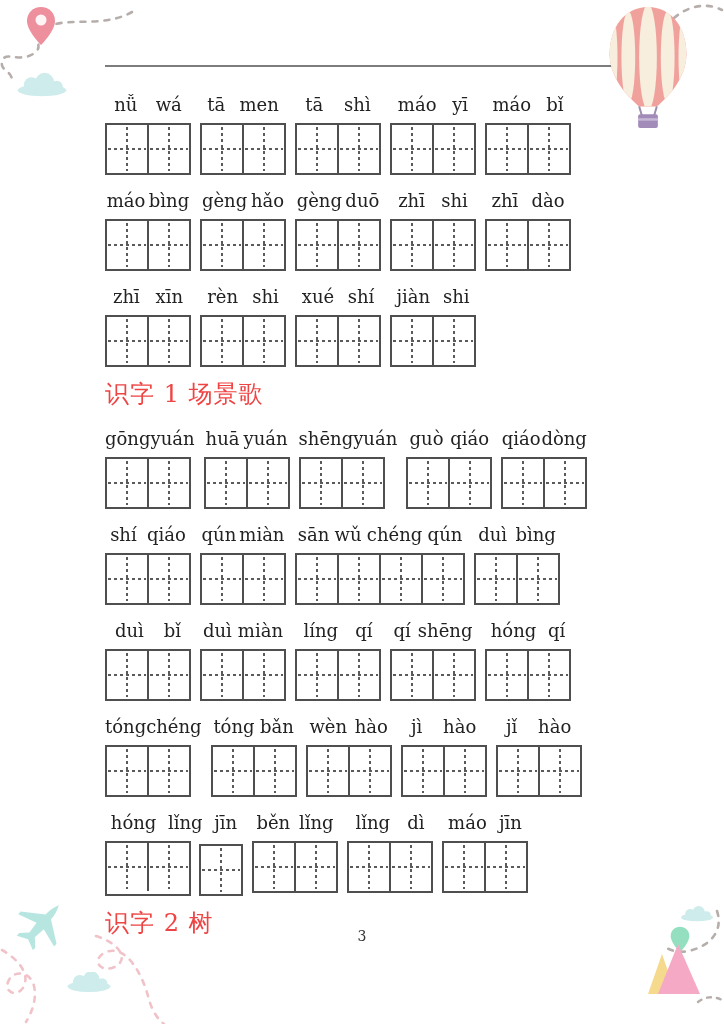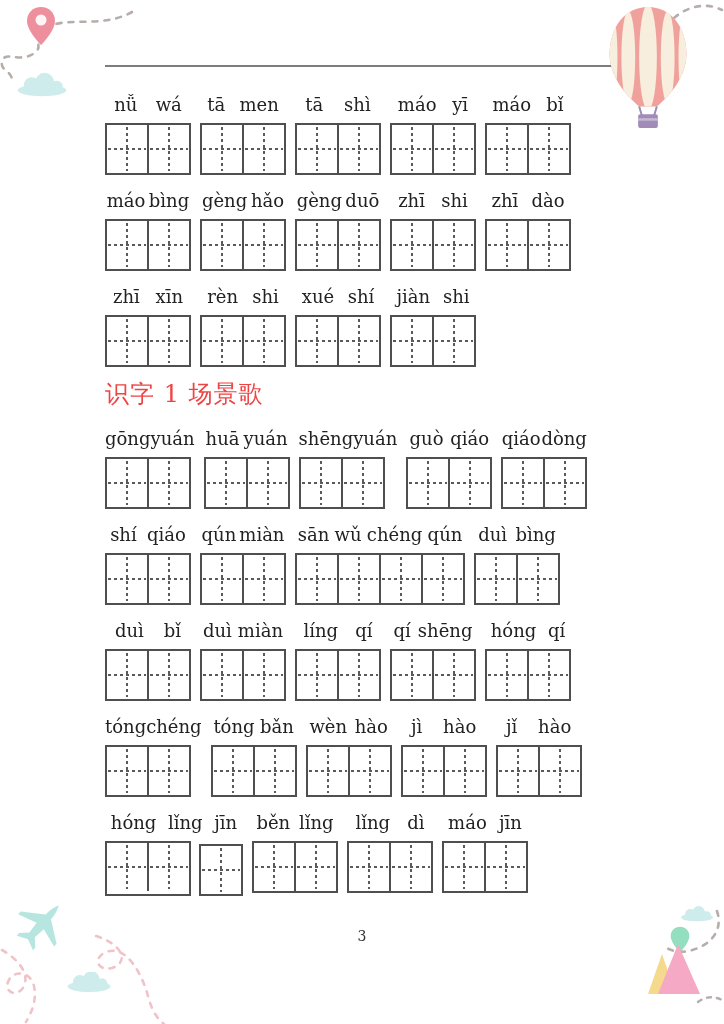--- a/index.html
+++ b/index.html
@@ -583,16 +583,17 @@
             <span class="syllable">jīn</span>
           </div>
           <div class="boxes">
             <div class="segment">
               <div class="cell"></div>
               <div class="cell"></div>
             </div>
           </div>
         </div>
       </div>
+      <div class="section-heading">识字 2 树</div>
     </main>
 
   <div class="page-number">3</div>
 </div>
 
 </body></html>

